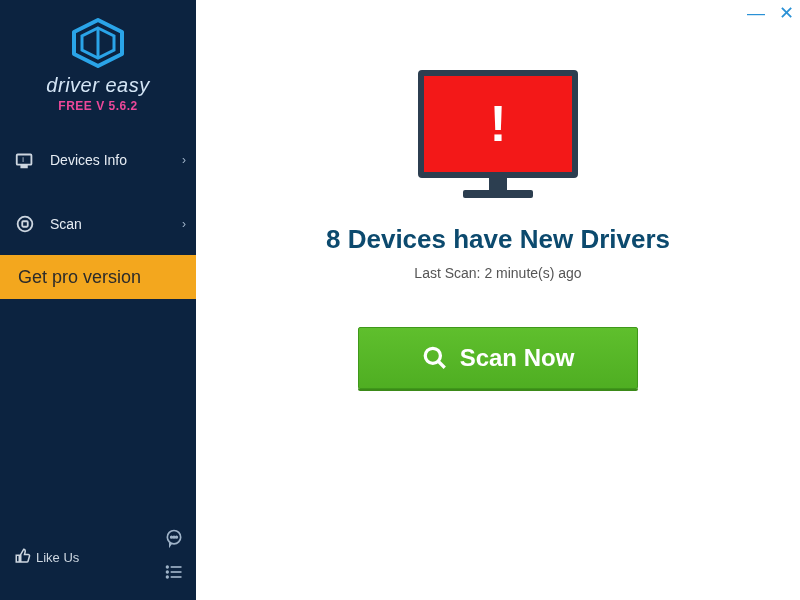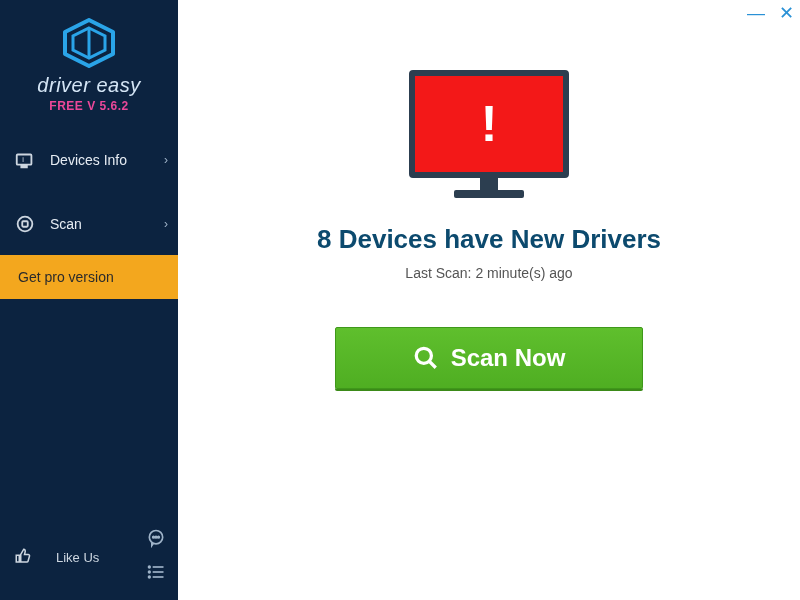--- a/index.html
+++ b/index.html
@@ -1,44 +1,44 @@
 <!DOCTYPE html>
 <html><head>
 <meta charset="utf-8">
 <style>
   * { margin: 0; padding: 0; box-sizing: border-box; font-family: "Segoe UI", Arial, sans-serif; }
   html, body { width: 800px; height: 600px; overflow: hidden; }
   .app { display: flex; width: 800px; height: 600px; background: #fff; }
-  .sidebar { width: 178px; background: #0c2340; display: flex; flex-direction: column; color: #cdd6e0; }
+  .sidebar { width: 196px; background: #0c2340; display: flex; flex-direction: column; color: #cdd6e0; }
   .titlebar { position: absolute; right: 6px; top: 4px; display: flex; gap: 14px; color: #2a91d6; }
   .titlebar span { cursor: pointer; font-size: 18px; line-height: 18px; }
   .logo-wrap { padding: 18px 0 10px 0; text-align: center; }
   .logo-wrap svg { display: block; margin: 0 auto; }
   .brand { font-family: Verdana, Arial, sans-serif; font-size: 20px; color: #d5e6f6; margin-top: 6px; letter-spacing: .5px; font-style: italic; }
   .version { color: #ec4899; font-size: 12px; font-weight: 600; margin-top: 2px; letter-spacing: .5px; }
   .nav { margin-top: 10px; }
   .nav-item { display: flex; align-items: center; height: 54px; padding: 0 14px; cursor: pointer; color: #e6ecf3; font-size: 14px; position: relative; }
   .nav-item.active { background: #1f7fbf; }
   .nav-item + .nav-item { margin-top: 10px; }
   .nav-item .icon { width: 22px; height: 22px; margin-right: 14px; flex: 0 0 22px; }
   .nav-item .chev { position: absolute; right: 10px; top: 50%; transform: translateY(-50%); color: #9fb3c8; font-size: 12px; }
-  .get-pro { background: #f3a71e; color: #2b2b2b; height: 44px; display: flex; align-items: center; padding-left: 18px; font-size: 14px; cursor: pointer; margin-top: 4px; }
+  .get-pro { background: #f3a71e; color: #2b2b2b; height: 44px; display: flex; align-items: center; padding-left: 18px; font-size: 18px; cursor: pointer; margin-top: 4px; }
   .sidebar-bottom { margin-top: auto; display: flex; align-items: center; justify-content: space-between; padding: 8px 12px 14px 14px; color: #9fb3c8; }
-  .likeus { display: flex; align-items: center; gap: 24px; font-size: 13px; cursor: pointer; color: #cdd6e0; }
+  .likeus { display: flex; align-items: center; gap: 4px; font-size: 13px; cursor: pointer; color: #cdd6e0; }
   .bottom-icons { display: flex; flex-direction: column; gap: 10px; align-items: center; }
   .bottom-icons span { cursor: pointer; }
   .main { flex: 1; position: relative; display: flex; flex-direction: column; align-items: center; padding-top: 70px; }
   .monitor { width: 160px; height: 130px; position: relative; margin-bottom: 24px; }
   .monitor .screen { width: 160px; height: 108px; background: #f31818; border: 6px solid #2c3e50; border-radius: 4px; display:flex; align-items:center; justify-content:center; }
   .monitor .screen .bang { color:#fff; font-size:50px; font-weight:700; }
   .monitor .neck { width: 18px; height: 12px; background:#2c3e50; margin:0 auto; }
   .monitor .base { width: 70px; height: 8px; background:#2c3e50; margin:0 auto; border-radius:2px; }
   .headline { color:#0c4a6e; font-size: 26px; font-weight: 700; text-align:center; }
   .subline { color:#555; font-size: 14px; margin-top: 10px; text-align:center; }
-  .scan-btn { margin-top: 46px; width: 308px; height: 62px; background: linear-gradient(#5fbf2d,#4fae22); border: 1px solid #3f981a; color:#fff; font-size: 24px; font-weight: 600; display:flex; align-items:center; justify-content:center; gap:12px; cursor:pointer; border-radius:2px; box-shadow: 0 2px 0 #3b8a18; }
+  .scan-btn { margin-top: 46px; width: 280px; height: 62px; background: linear-gradient(#5fbf2d,#4fae22); border: 1px solid #3f981a; color:#fff; font-size: 24px; font-weight: 600; display:flex; align-items:center; justify-content:center; gap:12px; cursor:pointer; border-radius:2px; box-shadow: 0 2px 0 #3b8a18; }
   .scan-btn svg { width:26px; height:26px; }
 </style>
 </head>
 <body>
 
 <div class="app">
 
   <div class="titlebar">
     <span title="Minimize">—</span>
     <span title="Close">✕</span>

